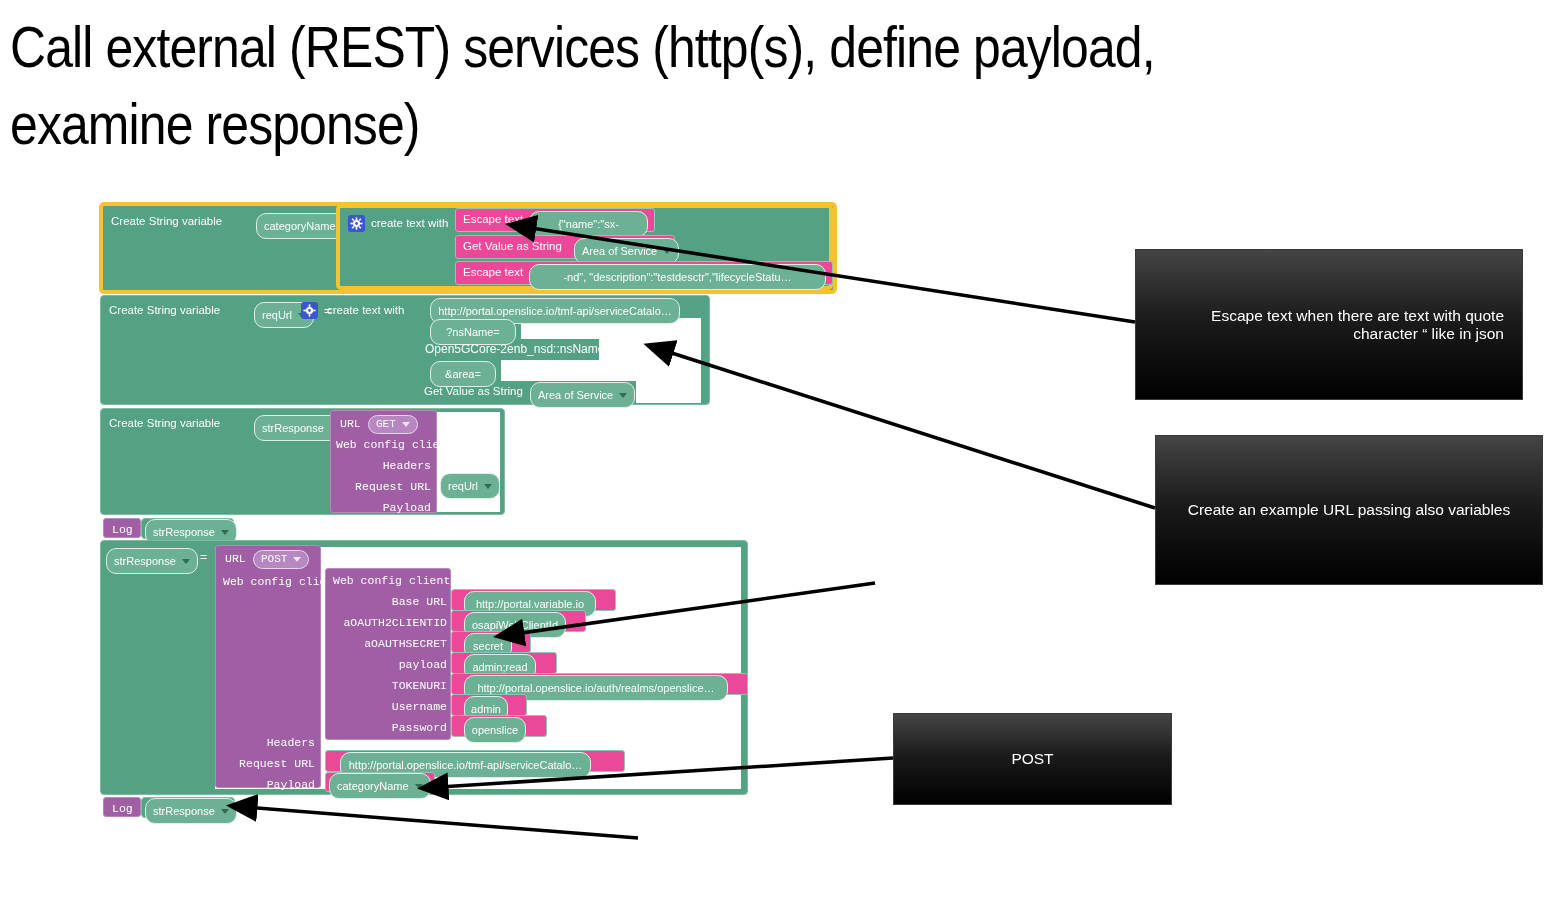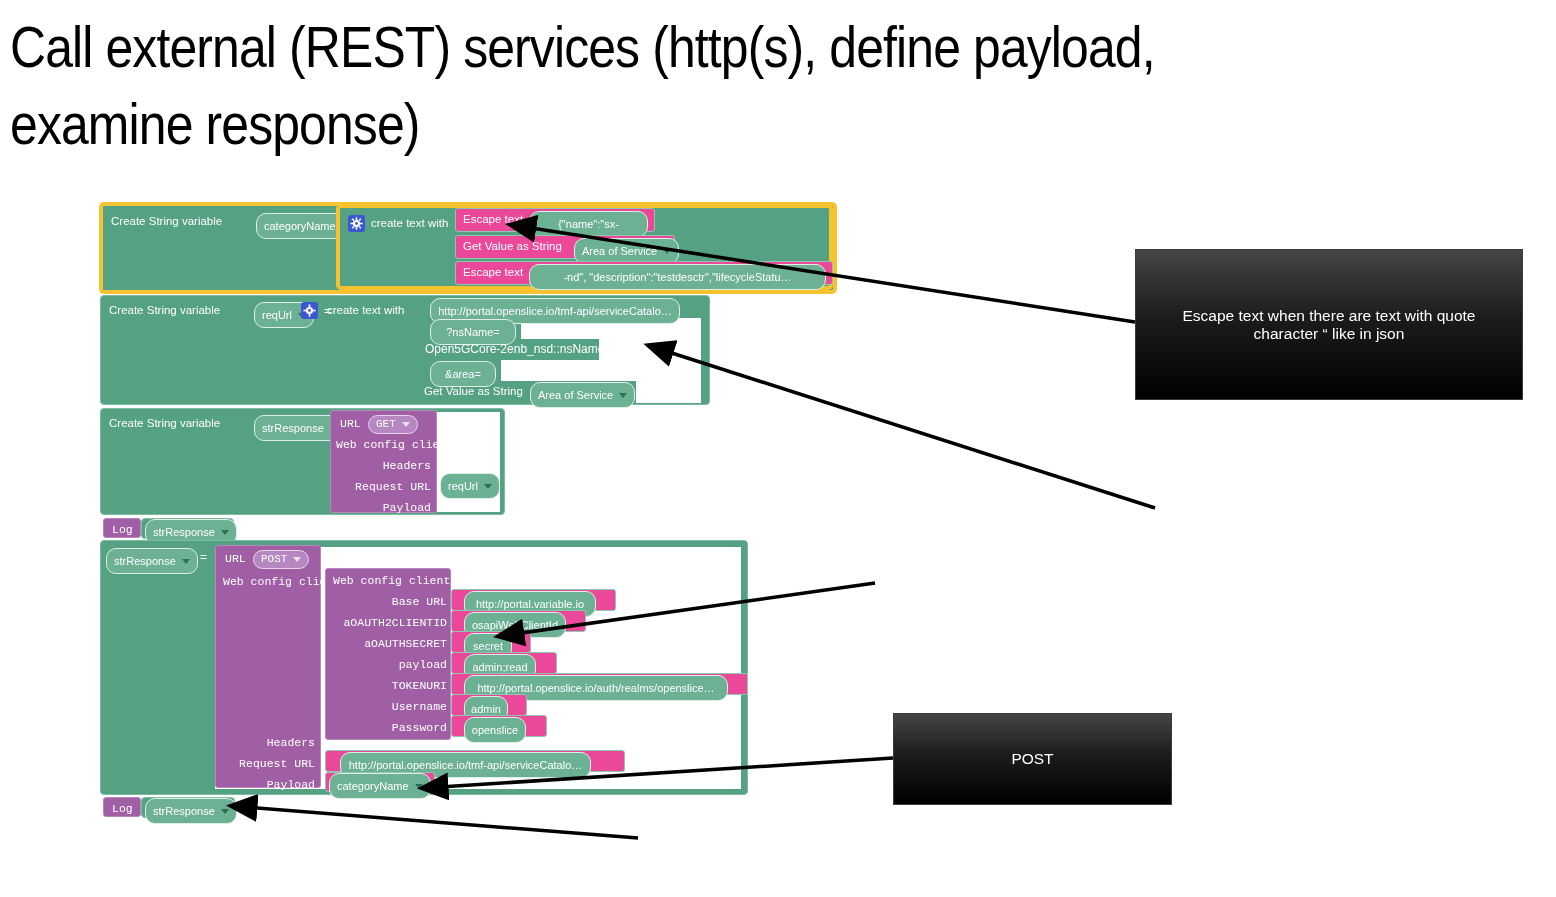--- a/index.html
+++ b/index.html
@@ -25,21 +25,21 @@
         display:flex;align-items:center;height:19px;}
   .caret{display:inline-block;width:0;height:0;border-left:4px solid transparent;
          border-right:4px solid transparent;border-top:5px solid #2f6d55;margin-left:6px;}
   .ppill .caret{border-top-color:#efe2f1;}
   .eq{position:absolute;color:#fff;font-size:12px;}
   .gear{position:absolute;width:17px;height:17px;background:#3b57d0;border-radius:3px;
         display:flex;align-items:center;justify-content:center;}
   
   .callout{position:absolute;background:linear-gradient(180deg,#454545 0%,#1c1c1c 45%,#000 100%);
            border:1px solid #3a3a3a;color:#fff;font-size:15.5px;display:flex;flex-direction:column;
-           align-items:center;justify-content:center;text-align:center;padding:8px 18px;box-sizing:border-box;}
+           align-items:center;justify-content:center;text-align:right;padding:8px 18px;box-sizing:border-box;}
   .arrows{position:absolute;left:0;top:0;width:1556px;height:897px;pointer-events:none;}
 </style>
 </head>
 <body>
 
 <div class="slide">
 
   <div class="title">Call external (REST) services (http(s), define payload, examine response)</div>
 
   <div class="blk sel" style="left:100px;top:203px;width:736px;height:90px;">
@@ -214,20 +214,23 @@
   </div>
   <div class="blk" style="left:141px;top:797px;width:94px;height:21px;"></div>
   <span class="pill" style="left:145px;top:798px;">
     <span>strResponse</span>
       <span class="caret"></span>
   </span>
 
   <div class="callout" style="left:1135px;top:249px;width:388px;height:151px;">
     <span>Escape text when there are text with quote character “ like in json</span>
   </div>
+  <div class="callout" style="left:1155px;top:435px;width:388px;height:150px;">
+    <span>Create an example URL passing also variables</span>
+  </div>
   <div class="callout" style="left:893px;top:713px;width:279px;height:92px;">
     <span>POST</span>
   </div>
 
   <svg class="arrows">
     <defs>
       <marker id="ah" markerWidth="9" markerHeight="8" refX="7" refY="4" orient="auto">
         <path d="M0,0 L9,4 L0,8 z" fill="#000"></path>
       </marker>
     </defs>

